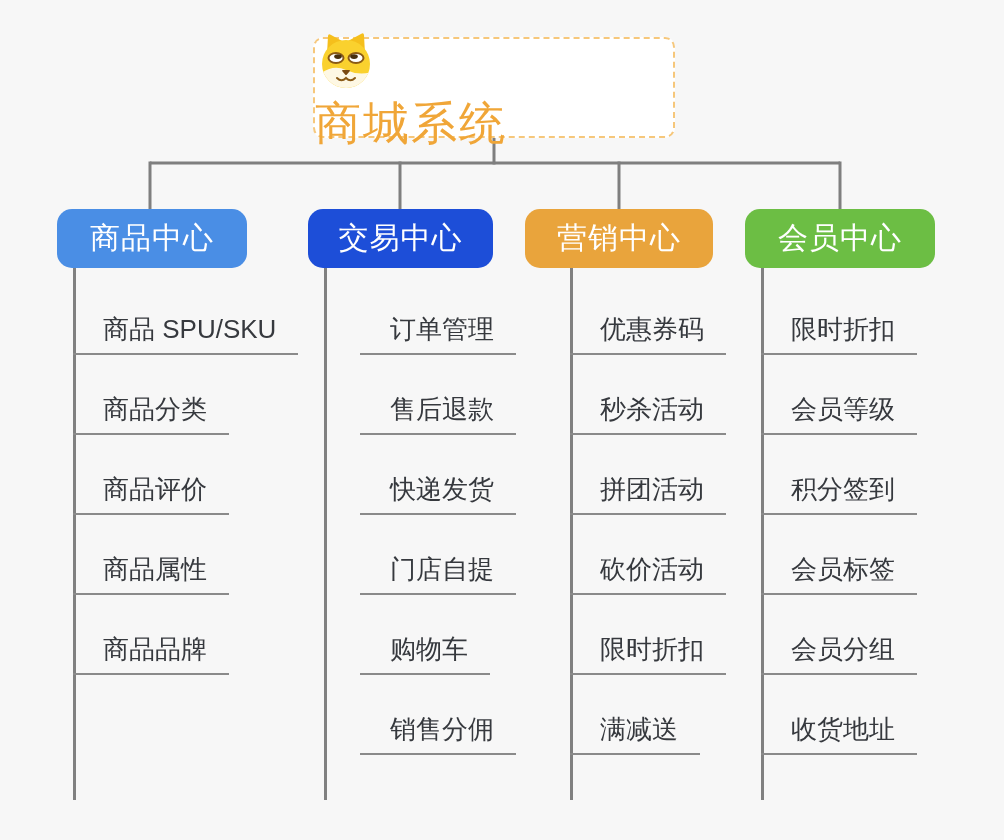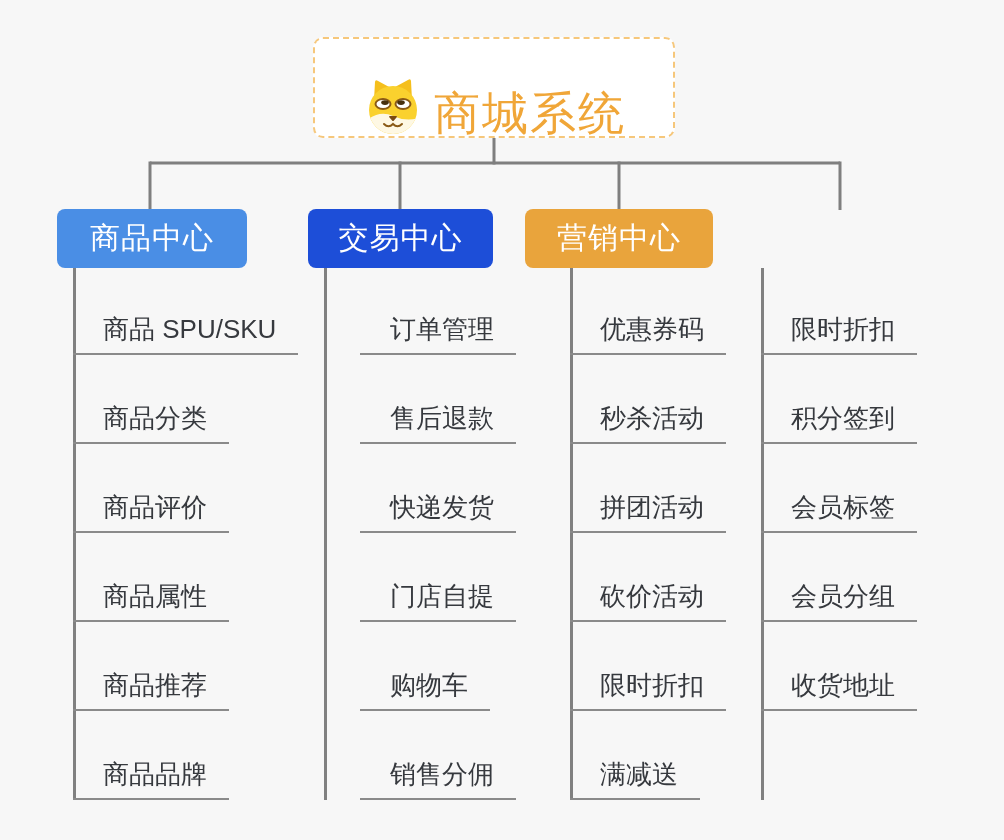--- a/index.html
+++ b/index.html
@@ -11,31 +11,31 @@
   }
   .canvas{position:absolute;inset:0;width:1004px;height:840px;}
   svg.connectors{position:absolute;left:0;top:0;pointer-events:none;}
   svg.connectors line{stroke:#7F7F7F;stroke-width:3;}
 
   
   .root-node{
     position:absolute;left:313px;top:37px;width:362px;height:101px;
     background:#FFFFFF;border:2px dashed #F6C77B;border-radius:10px;
     box-sizing:border-box;
-    display:flex;align-items:flex-end;justify-content:center;gap:10px;
+    display:flex;align-items:flex-start;justify-content:center;gap:10px;flex-direction:column;
   }
   .root-title{
     font-size:46px;letter-spacing:2px;font-weight:500;color:#F0A638;
     line-height:1;white-space:nowrap;
   }
   .dog{width:62px;height:60px;display:block;}
 
   
   .branch{
-    position:absolute;top:209px;height:59px;border-radius:8px;
+    position:absolute;top:209px;height:59px;border-radius:15px;
     display:flex;align-items:center;justify-content:center;
     color:#FFFFFF;font-size:30px;letter-spacing:1px;white-space:nowrap;
     box-sizing:border-box;
   }
   .b0{left:57px;width:190px;}
   .b1{left:308px;width:185px;}
   .b2{left:525px;width:188px;}
   .b3{left:745px;width:190px;}
 
   
@@ -43,21 +43,21 @@
   .c0{left:73px;}
   .c1{left:324px;padding-left:36px;}
   .c2{left:541px;margin-left:29px;}
   .c3{left:761px;}
   .col::before{
     content:"";position:absolute;left:0;top:0;width:3px;height:532px;
     background:#808080;
   }
   .leaf{
     position:relative;box-sizing:border-box;
-    height:89px;width:max-content;min-width:120px;
+    height:80px;width:max-content;min-width:120px;
     display:flex;align-items:flex-end;
     padding:0 22px 8px 30px;
     border-bottom:2px solid #8A8A8A;
     font-size:26px;color:#36393E;white-space:nowrap;
     line-height:1.15;
   }
   .leaf:first-child{height:87px;}
 </style>
 </head>
 <body>
@@ -92,27 +92,27 @@
         <path d="M28 40 h6 q1.5 0 .7 1.3 l-2.8 3.2 q-.9 1 -1.8 0 l-2.8 -3.2 q-.8 -1.3 .7 -1.3 Z" fill="#7A4A12"></path>
         <path d="M22 48 q4.5 4.5 9 0 q4.5 4.5 9 0" fill="none" stroke="#8A5A16" stroke-width="2" stroke-linecap="round"></path>
       </svg>
     </span>
     <span class="root-title" style="color: rgb(240, 166, 56);">商城系统</span>
   </div>
 
   <div class="branch b0" style="background: rgb(74, 142, 229);">商品中心</div>
   <div class="branch b1" style="background: #1d4ed8;">交易中心</div>
   <div class="branch b2" style="background: rgb(233, 164, 60);">营销中心</div>
+  <div class="branch b3" style="background: rgb(108, 190, 68);">会员中心</div>
 
   <div class="col c0">
     <div class="leaf">商品 SPU/SKU</div>
     <div class="leaf">商品分类</div>
     <div class="leaf">商品评价</div>
     <div class="leaf">商品属性</div>
-    <div class="leaf">商品推荐</div>
     <div class="leaf">商品品牌</div>
   </div>
 
   <div class="col c1">
     <div class="leaf">订单管理</div>
     <div class="leaf">售后退款</div>
     <div class="leaf">快递发货</div>
     <div class="leaf">门店自提</div>
     <div class="leaf">购物车</div>
     <div class="leaf">销售分佣</div>
@@ -122,19 +122,20 @@
     <div class="leaf">优惠券码</div>
     <div class="leaf">秒杀活动</div>
     <div class="leaf">拼团活动</div>
     <div class="leaf">砍价活动</div>
     <div class="leaf">限时折扣</div>
     <div class="leaf">满减送</div>
   </div>
 
   <div class="col c3">
     <div class="leaf">限时折扣</div>
+    <div class="leaf">会员等级</div>
     <div class="leaf">积分签到</div>
     <div class="leaf">会员标签</div>
     <div class="leaf">会员分组</div>
     <div class="leaf">收货地址</div>
   </div>
 
 </div>
 
 </body></html>

